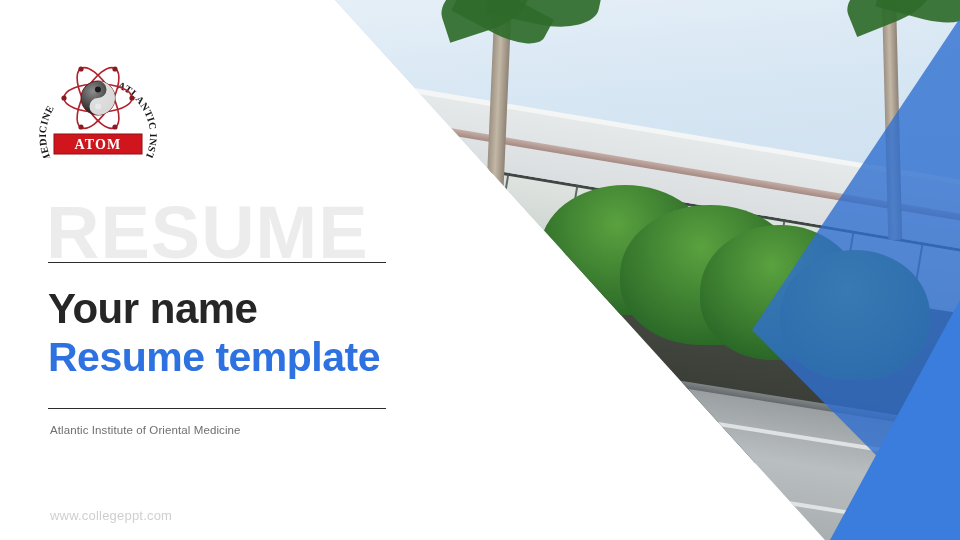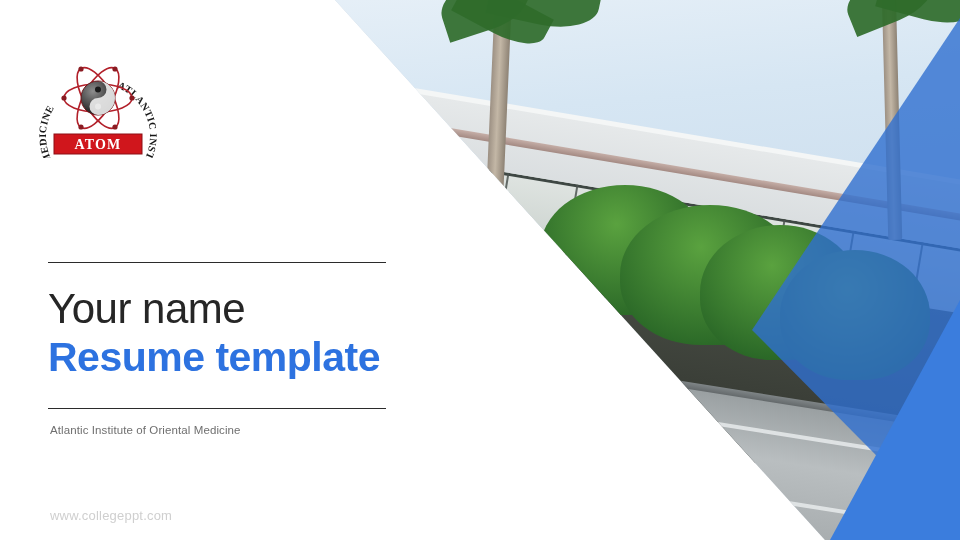--- a/index.html
+++ b/index.html
@@ -92,21 +92,21 @@
   #logo svg{display:block;}
 
   .watermark{position:absolute;left:46px;top:196px;
     font-size:74px;font-weight:bold;letter-spacing:1px;color:#ececec;
     line-height:1;user-select:none;}
 
   .rule{position:absolute;background:#2b2b2b;}
   #rule-top{left:48px;top:262px;width:338px;height:1.4px;}
   #rule-bottom{left:48px;top:408px;width:338px;height:1.4px;}
 
-  .name{position:absolute;left:48px;top:287px;font-size:42px;font-weight:normal;
+  .name{position:absolute;left:48px;top:287px;font-size:42px;font-weight:bold;
     color:#262626;line-height:1.05;letter-spacing:-.5px;}
   .subtitle{position:absolute;left:48px;top:336px;font-size:41px;font-weight:bold;
     color:#2d72e0;line-height:1.05;letter-spacing:-.5px;}
   .org{position:absolute;left:50px;top:424px;font-size:11.5px;color:#6f6f6f;
     letter-spacing:.1px;}
   .site{position:absolute;left:50px;top:508px;font-size:13px;color:#cfcfcf;
     letter-spacing:.2px;}
 </style>
 </head>
 <body>
@@ -204,20 +204,21 @@
       <circle cx="68" cy="58" r="17" fill="url(#yy)" stroke="#6d1418" stroke-width="1"></circle>
       <path d="M68,41 a17,17 0 0,1 0,34 a8.5,8.5 0 0,1 0,-17 a8.5,8.5 0 0,0 0,-17" fill="#e9e9e9" opacity=".92"></path>
       <circle cx="68" cy="49.5" r="3" fill="#1a1a1a"></circle>
       <circle cx="68" cy="66.5" r="3" fill="#e9e9e9"></circle>
 
       <rect x="24" y="94" width="88" height="20" fill="#d0161c" stroke="#8d0f14" stroke-width="1"></rect>
       <text x="68" y="109" text-anchor="middle" font-family="Liberation Serif, serif" font-size="14" font-weight="bold" fill="#ffffff" letter-spacing="1.2">ATOM</text>
     </svg>
   </div>
 
+  <div class="watermark">RESUME</div>
   <div class="rule" id="rule-top"></div>
   <div class="name">Your name</div>
   <div class="subtitle">Resume template</div>
   <div class="rule" id="rule-bottom"></div>
   <div class="org">Atlantic Institute of Oriental Medicine</div>
   <div class="site">www.collegeppt.com</div>
 
 </div>
 
 </body></html>

